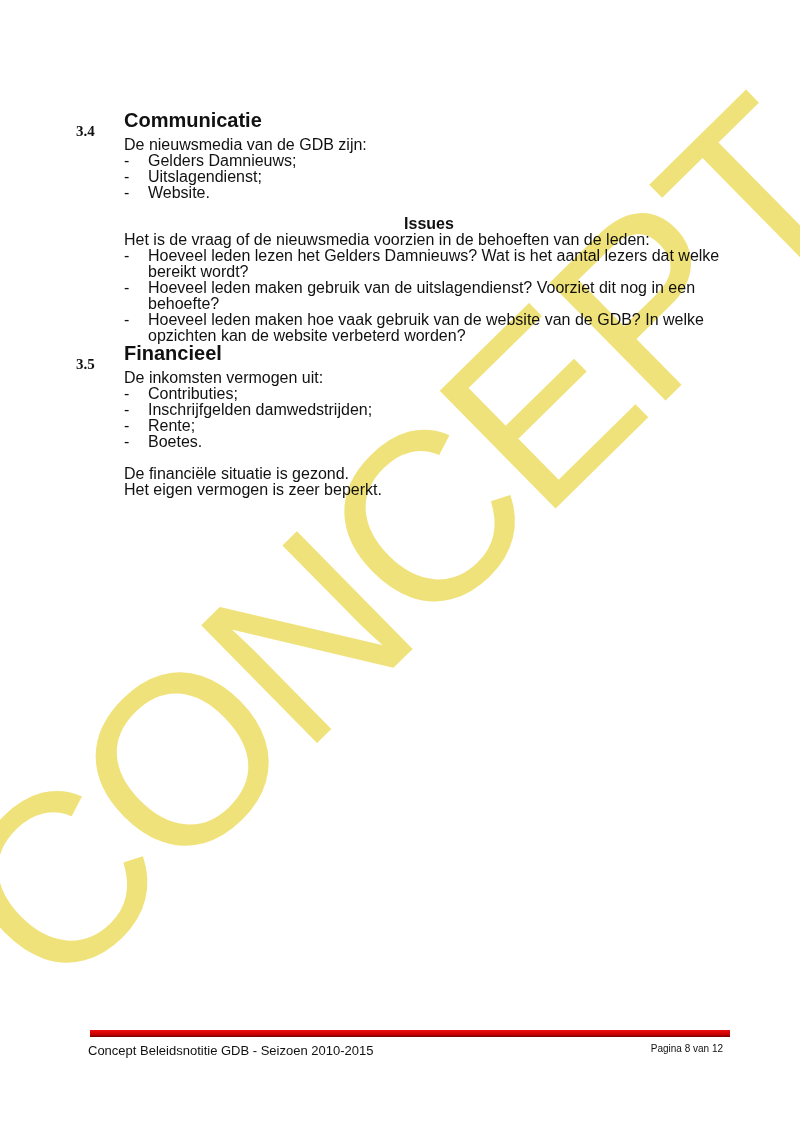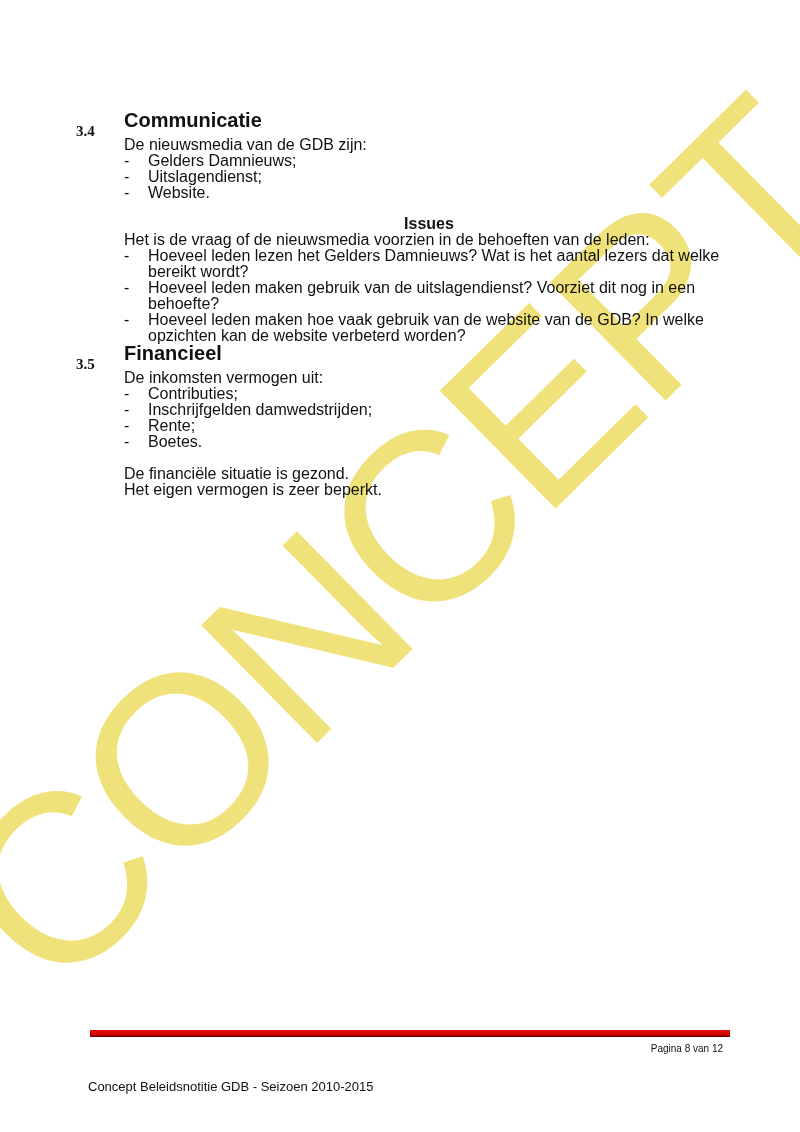--- a/index.html
+++ b/index.html
@@ -15,21 +15,21 @@
   ul.dash { list-style: none; margin: 0; padding: 0; }
   ul.dash li { position: relative; padding-left: 24px; }
   ul.dash li::before { content: "-"; position: absolute; left: 0; top: 0; }
   .watermark { position: absolute; left: 400px; top: 545px; transform: translate(-50%, -50%) rotate(-44.5deg);
                font-size: 240px; color: #f0e27a; font-family: "Liberation Sans", sans-serif;
                white-space: nowrap; letter-spacing: -6px; line-height: 1; z-index: 2;
                mix-blend-mode: multiply; pointer-events: none; }
   .content { position: relative; z-index: 1; }
   .footer-bar { position: absolute; left: 90px; top: 1030px; width: 640px; height: 7px;
                 background: linear-gradient(to bottom, #e81010 0%, #d00000 60%, #700000 100%); }
-  .footer-left { position: absolute; left: 88px; top: 1079px; font-size: 13px; }
+  .footer-left { position: absolute; left: 88px; top: 1043px; font-size: 13px; }
   .footer-right { position: absolute; right: 77px; top: 1043px; font-size: 10px; margin-left: 7px; }
 </style>
 </head>
 <body>
 
 <div class="page">
   <div class="content">
 
     <div class="sec-num" style="top:111px;">3.4</div>
     <div class="sec-title" style="top:109px;">Communicatie</div>

